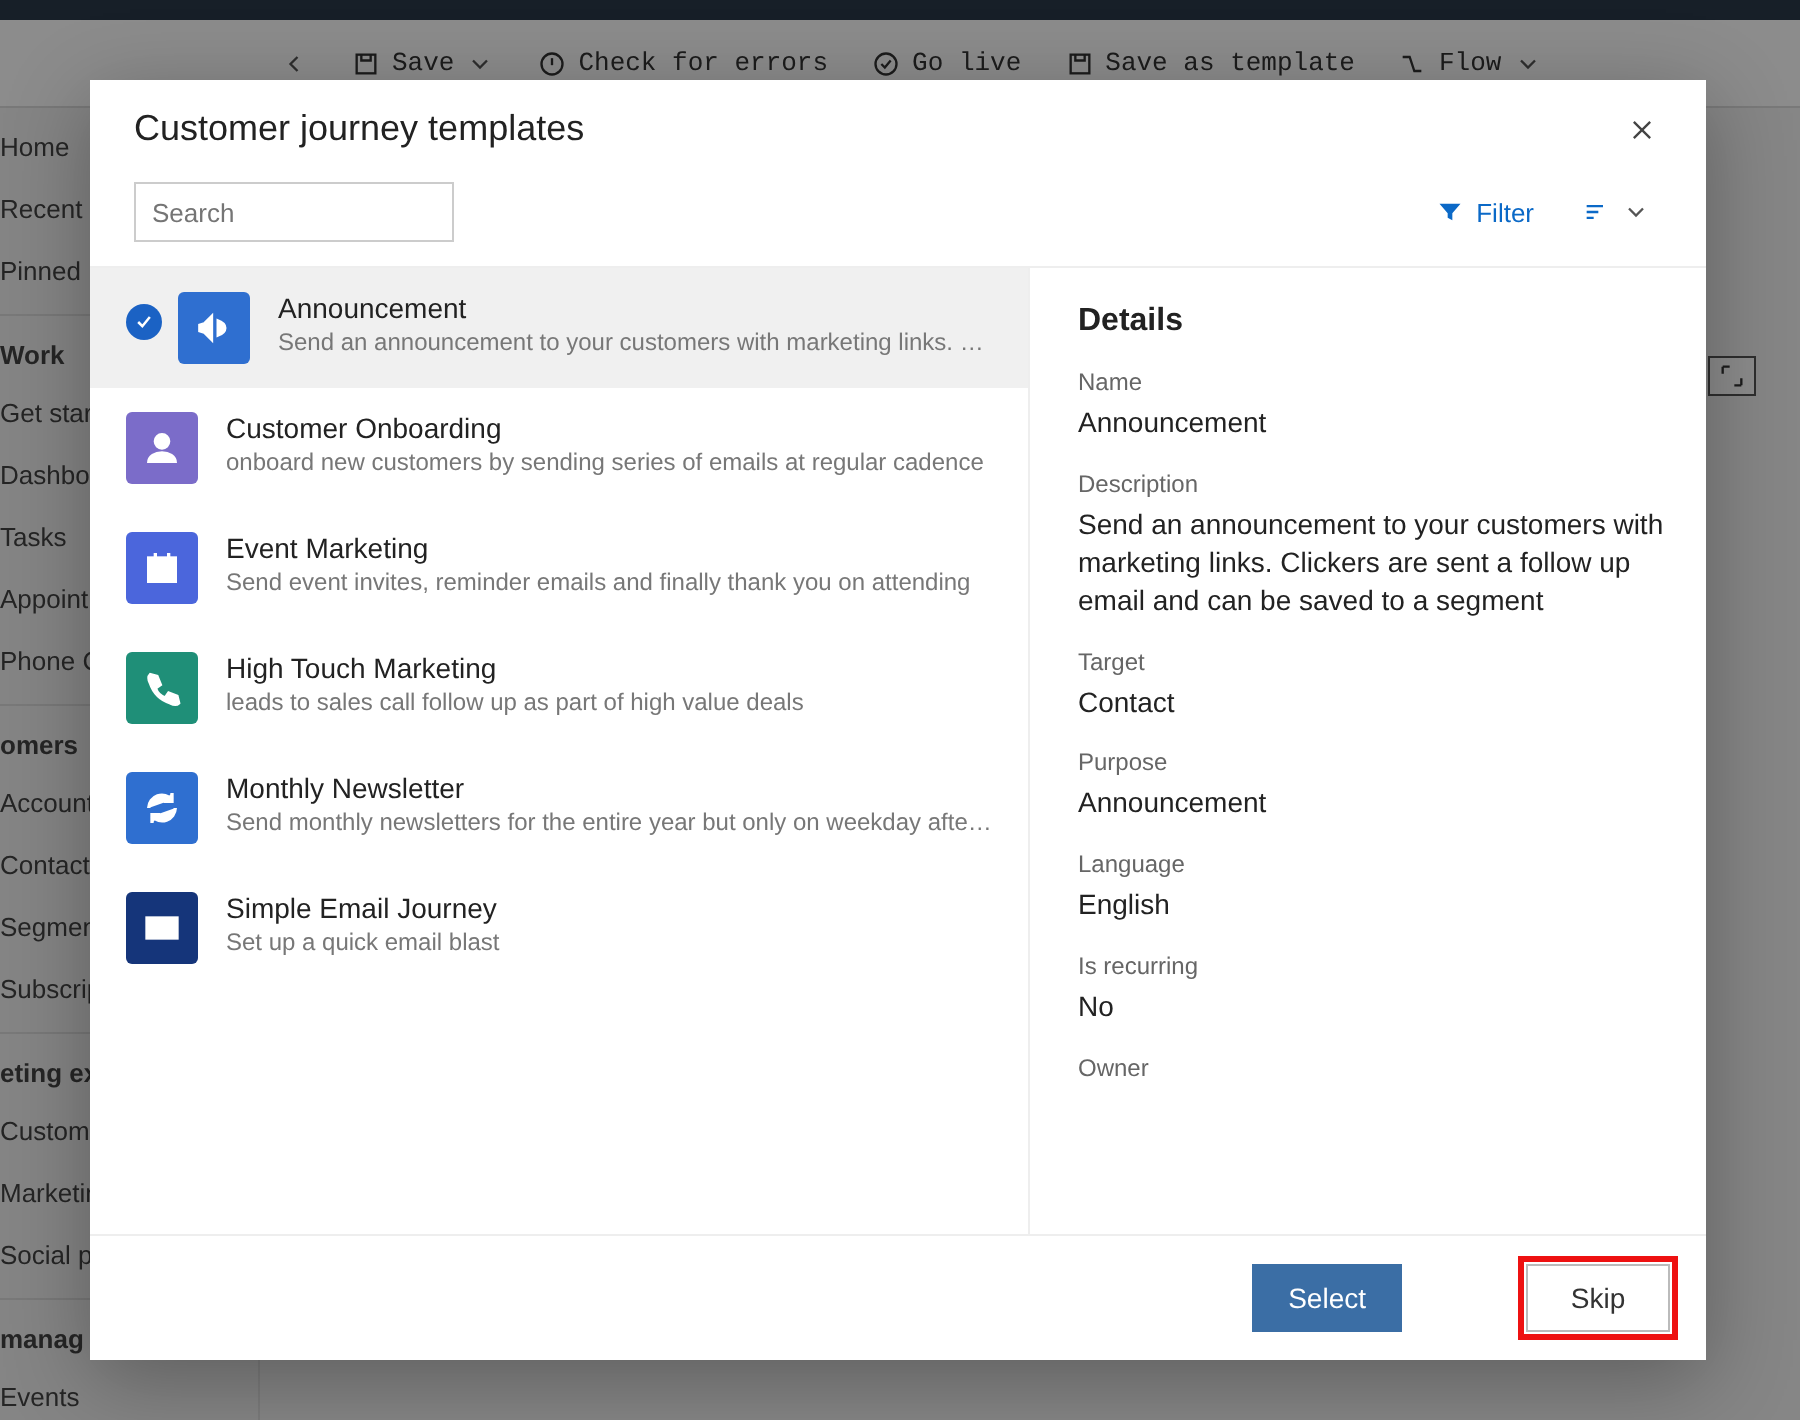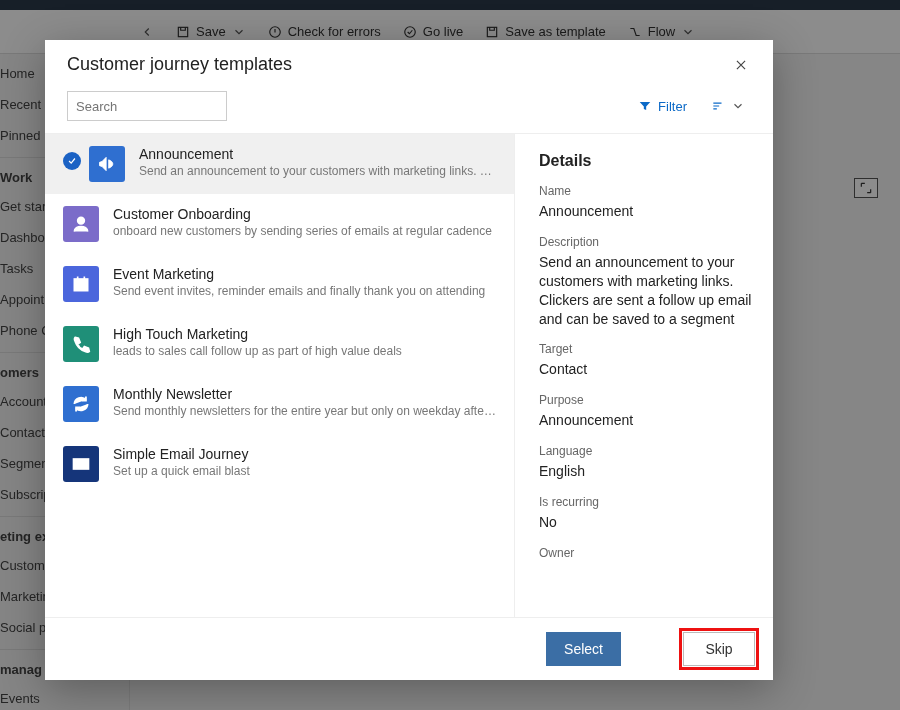--- a/index.html
+++ b/index.html
@@ -20,21 +20,21 @@
   }
   .bg-topbar {
     height: 10px; background: #2b3a4a;
   }
   .bg-cmdbar {
     height: 44px; background: #fff; border-bottom: 1px solid #ddd;
     display: flex; align-items: center; gap: 22px;
     padding-left: 140px;
     font-size: 13px; color: #333;
   }
-  .bg-cmdbar .ci { display: flex; align-items: center; gap: 6px; }
+  .bg-cmdbar .ci { display: flex; align-items: center; gap: 6px; font-family: Liberation Mono, monospace; }
   .bg-cmdbar svg { width: 14px; height: 14px; }
   .bg-left {
     position: absolute; left: 0; top: 54px; width: 130px; bottom: 0;
     background: #f3f3f3; border-right: 1px solid #e2e2e2;
     padding-top: 4px; font-size: 13px; color: #444;
   }
   .bg-left .nav-item { padding: 8px 0 8px 0; white-space: nowrap; overflow: hidden; }
   .bg-left .nav-sep { height: 1px; background: #ddd; margin: 6px 0; }
   .bg-left .nav-group { font-weight: 600; padding: 6px 0; margin-top: 6px; }
   .bg-chip {
@@ -47,21 +47,21 @@
   
   .dim {
     position: absolute; inset: 0;
     background: rgba(0,0,0,0.45);
   }
 
   
   .modal {
     position: absolute;
     left: 45px; top: 40px;
-    width: 728px; height: 640px;
+    width: 808px; height: 640px;
     background: #fff;
     display: flex; flex-direction: column;
     box-shadow: 0 10px 40px rgba(0,0,0,0.3);
   }
   .modal-header {
     display: flex; align-items: center; justify-content: space-between;
     padding: 14px 22px 6px 22px;
   }
   .modal-title { font-size: 18px; font-weight: 400; color: #222; }
   .close-btn { width: 20px; height: 20px; display:flex;align-items:center;justify-content:center; cursor:pointer;}

